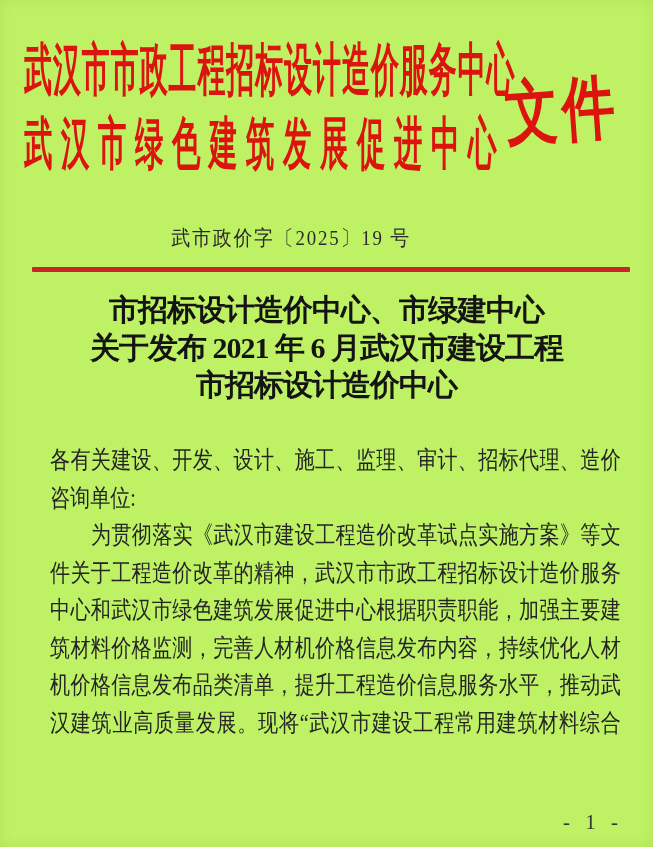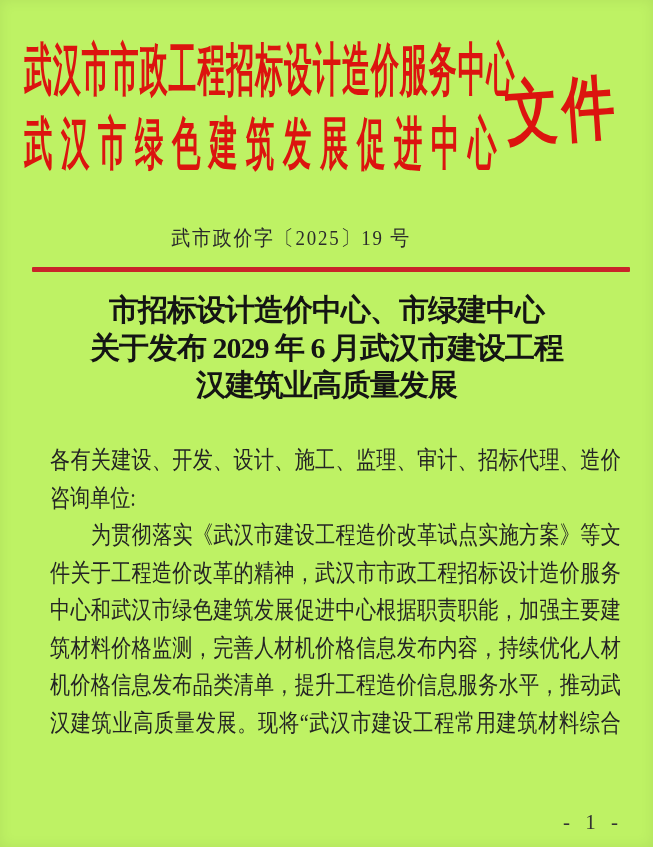--- a/index.html
+++ b/index.html
@@ -137,22 +137,22 @@
   </div>
 
   <div class="doc-number">
     <span>武市政价字〔2025〕19 号</span>
   </div>
 
   <div class="red-rule"></div>
 
   <div class="title-block">
     <div>市招标设计造价中心、市绿建中心</div>
-    <div>关于发布 2029 年 6 月武汉市建设工程</div>
-    <div>汉建筑业高质量发展</div>
+    <div>关于发布 2021 年 6 月武汉市建设工程</div>
+    <div>市招标设计造价中心</div>
   </div>
 
   <div class="body-block">
     <div class="body-line">各有关建设、开发、设计、施工、监理、审计、招标代理、造价</div>
     <div class="body-line align-left">咨询单位:</div>
     <div class="body-line indent">为贯彻落实《武汉市建设工程造价改革试点实施方案》等文</div>
     <div class="body-line">件关于工程造价改革的精神，武汉市市政工程招标设计造价服务</div>
     <div class="body-line">中心和武汉市绿色建筑发展促进中心根据职责职能，加强主要建</div>
     <div class="body-line">筑材料价格监测，完善人材机价格信息发布内容，持续优化人材</div>
     <div class="body-line">机价格信息发布品类清单，提升工程造价信息服务水平，推动武</div>

